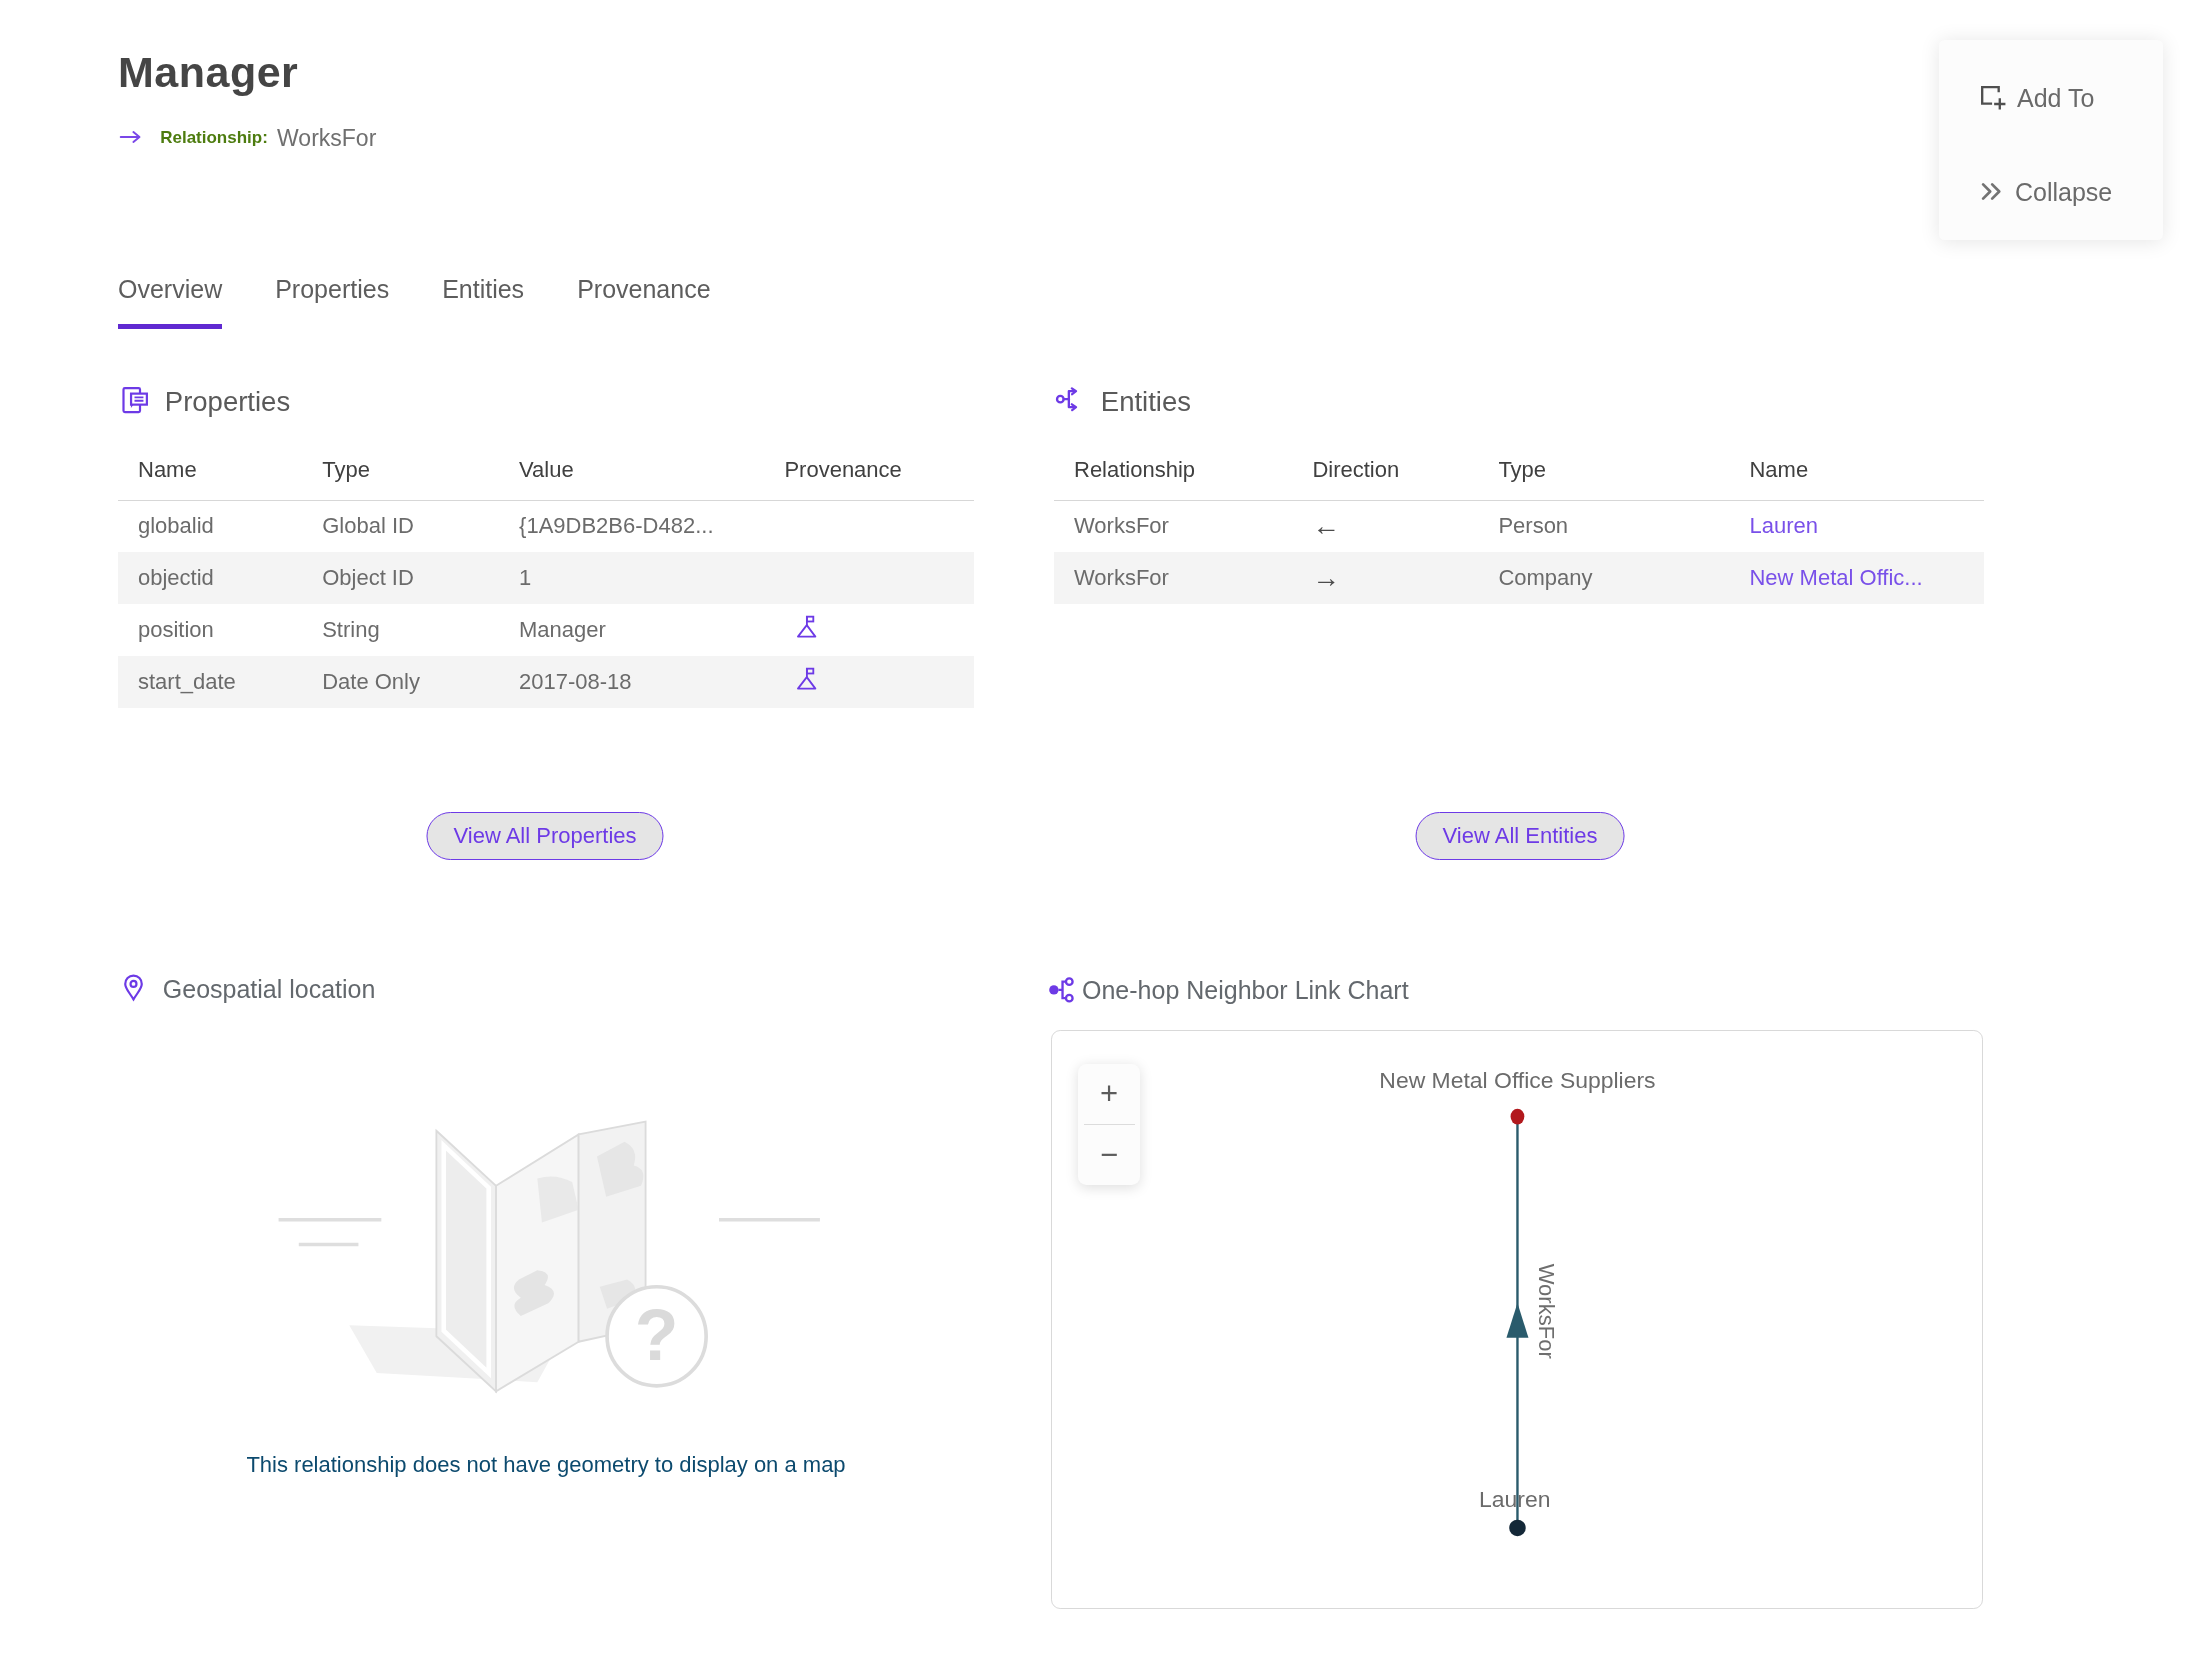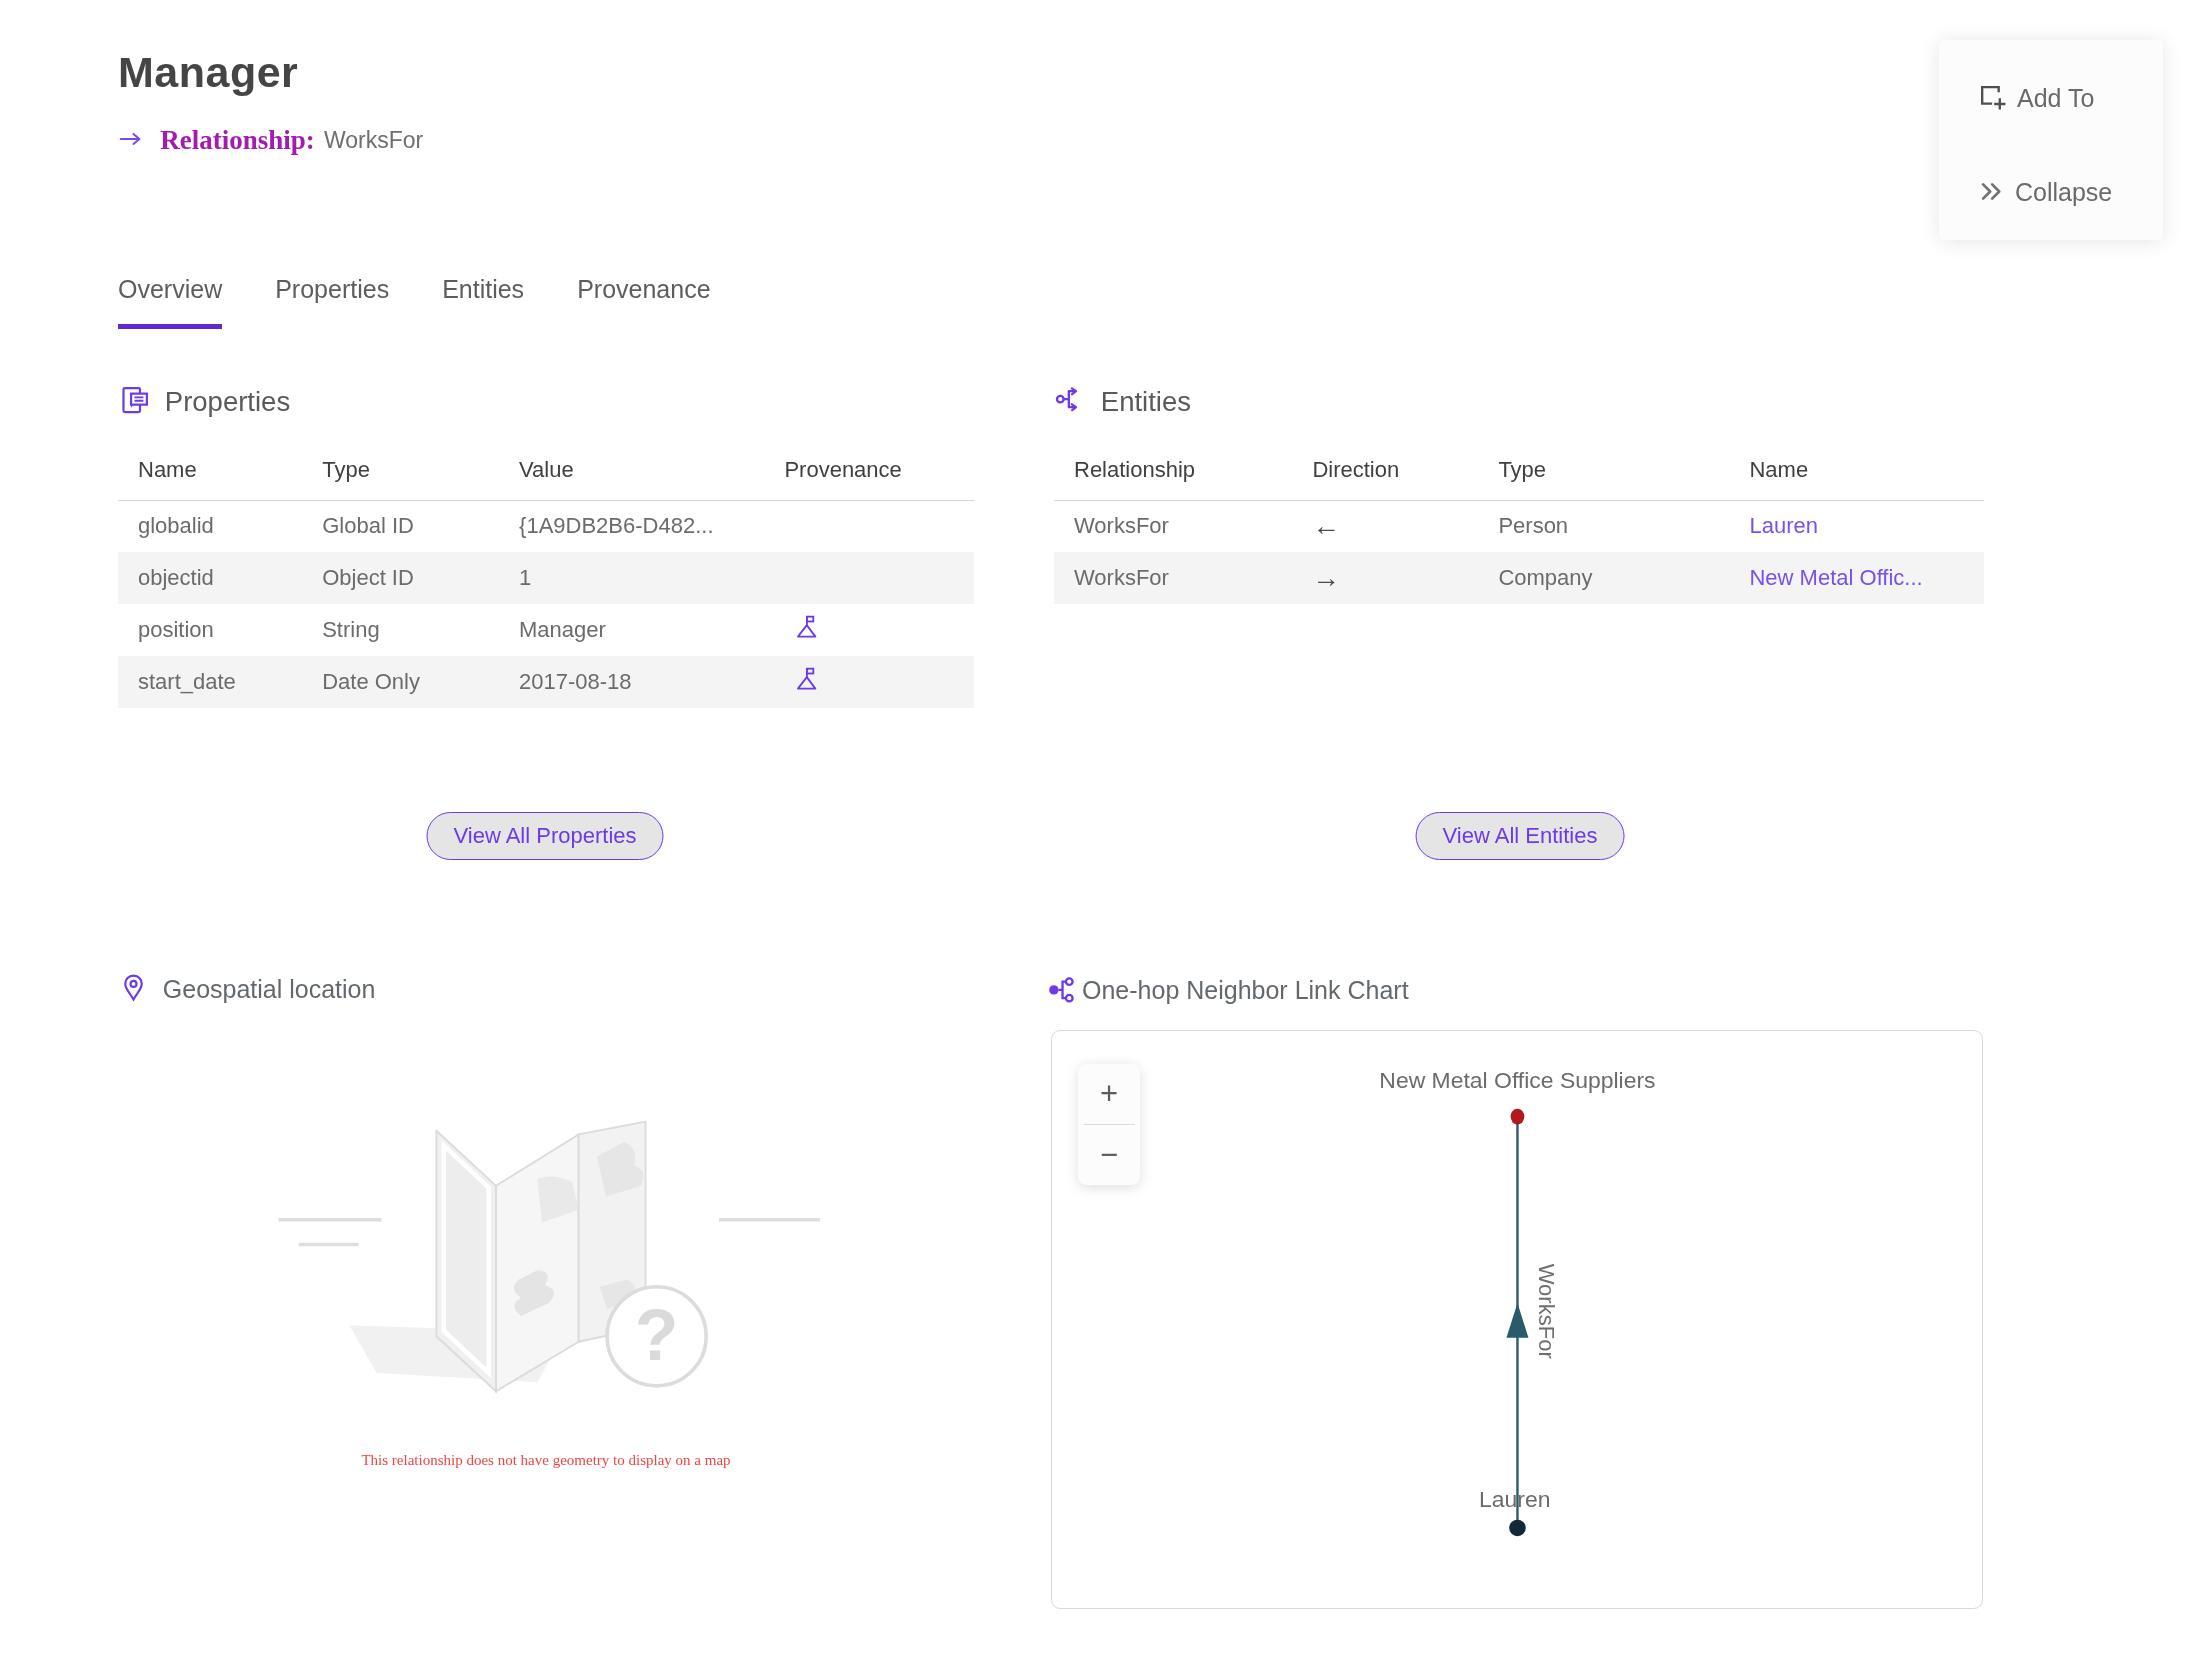--- a/index.html
+++ b/index.html
@@ -4,21 +4,21 @@
 <style>
   * { margin:0; padding:0; box-sizing:border-box; }
   html,body { background:#ffffff; }
   body { font-family:"Liberation Sans", sans-serif; color:#6b6b6b; }
   .page { position:relative; width:2204px; height:1668px; background:#fff; overflow:hidden; }
 
   
   .page-header { position:absolute; left:118px; top:48px; }
   .page-title { font-size:43px; font-weight:bold; color:#454545; letter-spacing:0.5px; }
   .subtitle-row { display:flex; align-items:center; gap:14.7px; margin-top:27.5px; }
-  .subtitle-label { font-size:27px; font-weight:bold; color:#a21caf;font-family:Liberation Serif, serif; }
+  .subtitle-label { font-size:17px; font-weight:bold; color:#4d7c0f; }
   .subtitle-value { font-size:23px; color:#6f6f6f; margin-left:-5.5px; }
 
   
   .actions-card { position:absolute; left:1939px; top:40px; width:224px; height:200px;
     background:#fcfcfc; border-radius:5.5px; box-shadow:0 1.8px 20px rgba(0,0,0,0.10);
     padding:31px 0 0 37px; }
   .action-item { display:flex; align-items:center; gap:8px; height:55px; cursor:pointer; margin-bottom:39px; }
   .action-label { font-size:25px; color:#6a6a6a; }
 
   
@@ -44,21 +44,21 @@
 
   .view-all-btn { position:absolute; top:812px; transform:translateX(-50%);
     background:#e5e5e5; border:1.8px solid #6d3ae6; color:#6d3ae6; border-radius:917px;
     font-size:22px; padding:10px 26px; font-family:Liberation Sans, sans-serif; cursor:pointer; }
   .view-all-props { left:545px; }
   .view-all-entities { left:1520px; }
 
   
   .geo-section { position:absolute; left:118px; top:972px; width:856px; }
   .geo-illustration { display:block; margin:44px auto 0 auto; }
-  .geo-message { text-align:center; font-size:15px; color:#ef4444; margin-top:35px;font-family:Liberation Serif, serif; }
+  .geo-message { text-align:center; font-size:22px; color:#0c4a6e; margin-top:35px; }
 
   
   .chart-section-header { position:absolute; left:1047px; top:972px; display:flex; align-items:center; gap:2px; }
   .chart-title { font-size:25px; color:#63686d; }
   .geo-title { font-size:25px; color:#63686d; }
   .chart-card { position:absolute; left:1051px; top:1030px; width:932px; height:579px;
     border:0.9px solid #d9d9d9; border-radius:9.2px; background:#fff; }
   .zoom-control { position:absolute; left:26px; top:33px; width:62px; background:#fcfcfc;
     border-radius:8.3px; box-shadow:0 2.8px 13px rgba(0,0,0,0.13); overflow:hidden; }
   .zoom-btn { width:62px; height:60px; background:transparent; border:none; font-size:31px;

